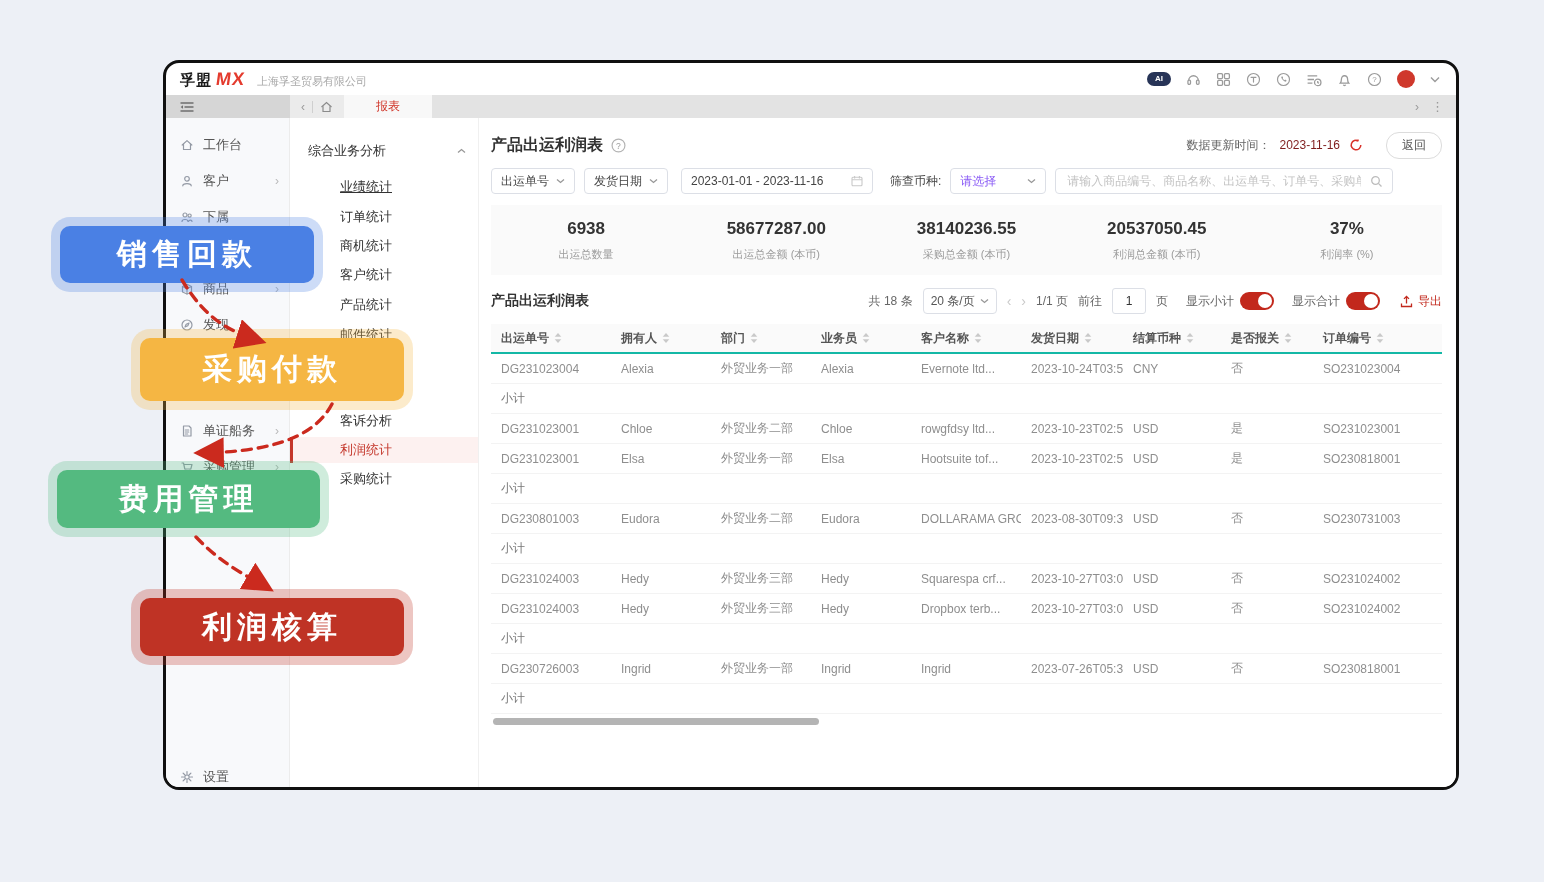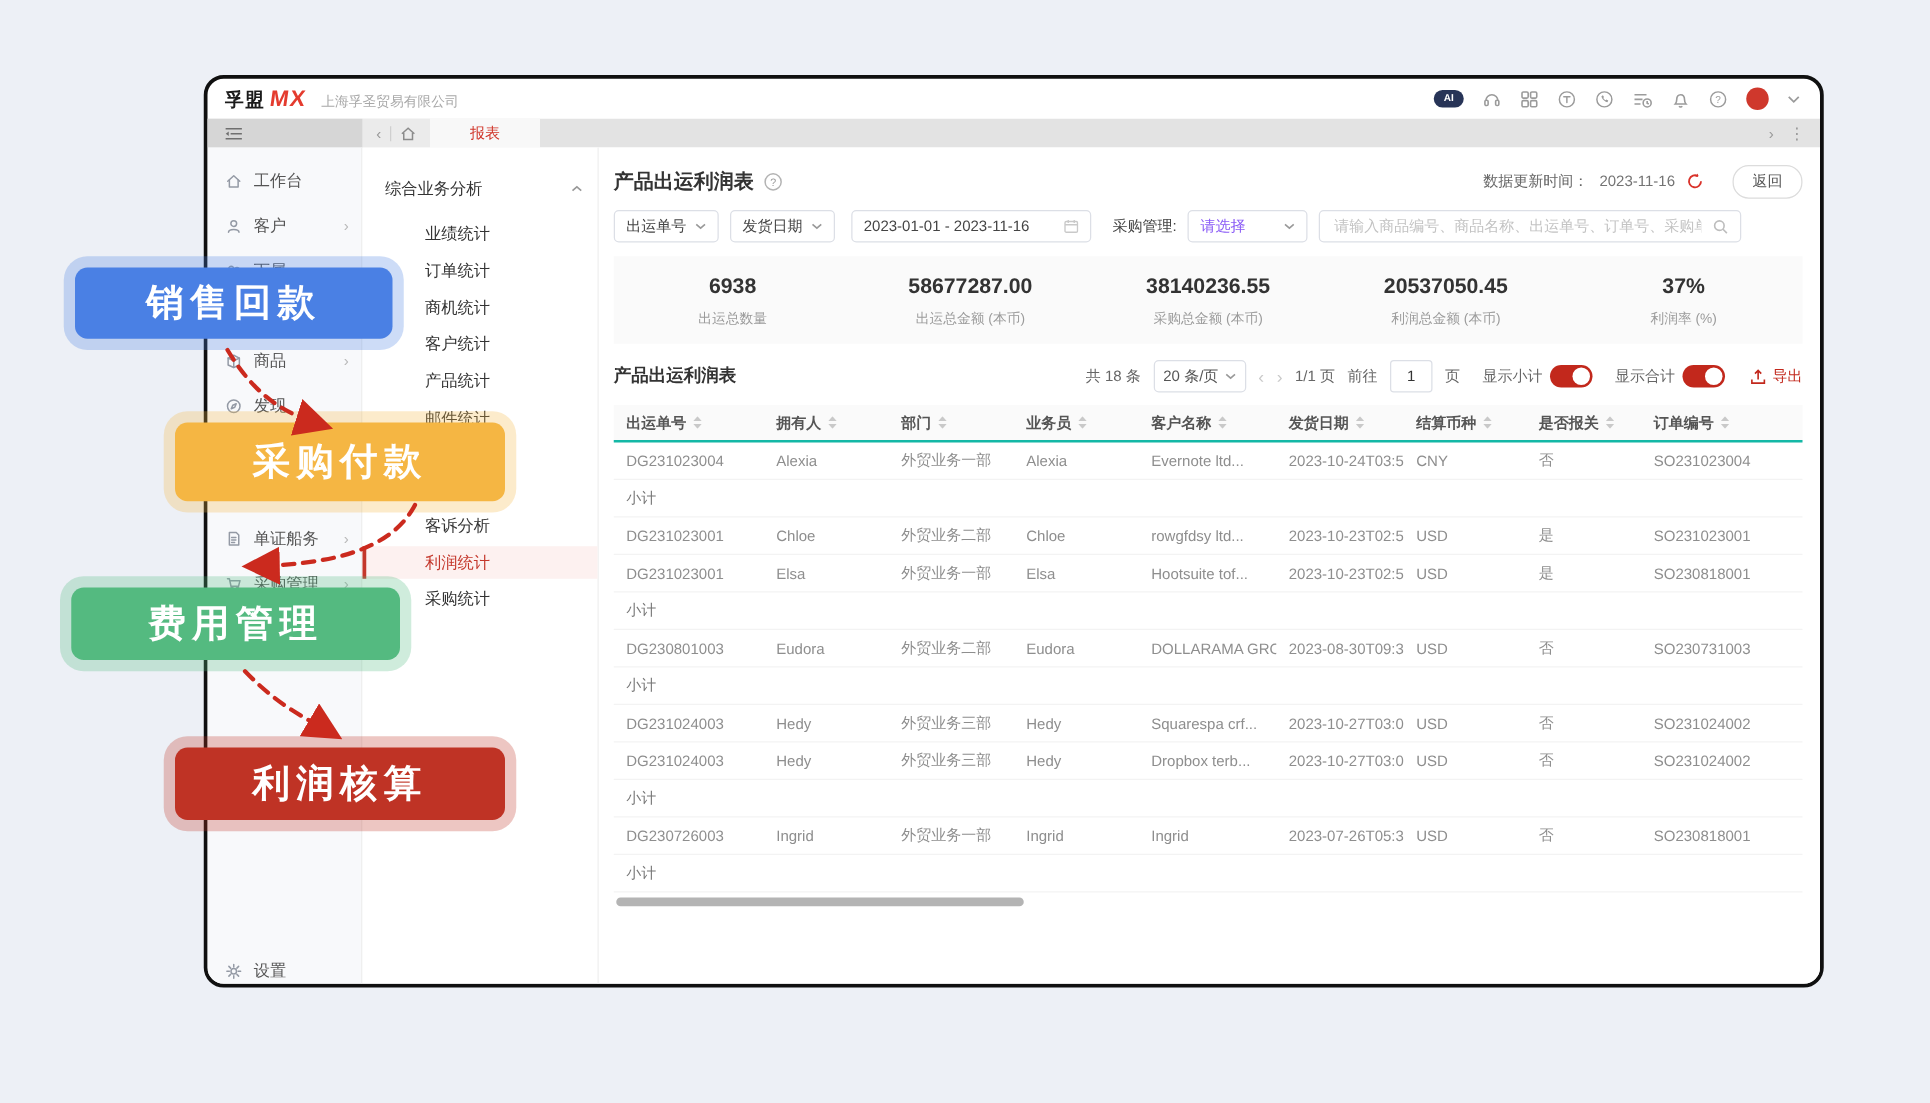--- a/index.html
+++ b/index.html
@@ -249,21 +249,21 @@
 
     <div class="submenu" id="submenu">
       <div class="sub-header">
         <span>综合业务分析</span>
         <span class="caret">
             <svg width="9" height="6" viewBox="0 0 9 6" fill="none" stroke="#999" stroke-width="1.3">
               <path d="M1 4.5 4.5 1.5 8 4.5"></path>
             </svg>
           </span>
       </div>
-    <div class="sub-item" style="top: 56px;">业绩统计</div>
+    <div class="sub-item" style="top: 56px; text-decoration: underline;">业绩统计</div>
         <div class="sub-item" style="top: 86px;">订单统计</div>
         <div class="sub-item" style="top: 115px;">商机统计</div>
         <div class="sub-item" style="top: 144px;">客户统计</div>
         <div class="sub-item" style="top: 174px;">产品统计</div>
         <div class="sub-item" style="top: 204px;">邮件统计</div>
         <div class="sub-item" style="top: 290px;">客诉分析</div>
         <div class="sub-item active" style="top: 319px;">利润统计</div>
         <div class="sub-item" style="top: 348px;">采购统计</div>
       </div>
 
@@ -271,21 +271,21 @@
       <div class="main-header">
         <span class="page-title">产品出运利润表</span>
         <span class="q-icon">
             <svg width="15" height="15" viewBox="0 0 14 14" fill="none">
               <circle cx="7" cy="7" r="6" stroke="#b3b3b3" stroke-width="1.1"></circle>
               <text x="7" y="9.8" font-size="8" fill="#9a9a9a" text-anchor="middle" font-family="inherit">?</text>
             </svg>
           </span>
         <div class="mh-right">
           <span>数据更新时间：</span>
-          <span style="color:#737373;">2023-11-16</span>
+          <span style="color:#7f1d1d;">2023-11-16</span>
           <span>
               <svg width="14" height="14" viewBox="0 0 14 14" fill="none" stroke="#d9322a" stroke-width="1.5">
                 <path d="M11.8 7A4.8 4.8 0 1 1 9.4 2.9"></path>
                 <path d="M9.3 0.8 9.6 3.2 7.2 3.4" fill="#d9322a" stroke="none"></path>
               </svg>
             </span>
           <span class="back-btn">返回</span>
         </div>
       </div>
 
@@ -304,21 +304,21 @@
         </div>
         <div class="chip date">
           <span>2023-01-01 - 2023-11-16</span>
           <span>
               <svg width="12" height="12" viewBox="0 0 12 12" fill="none" stroke="#c9c9c9" stroke-width="1.1">
                 <rect x="1" y="2.2" width="10" height="8.6" rx="1"></rect>
                 <path d="M1 4.8h10M3.6 1v2.4M8.4 1v2.4"></path>
               </svg>
             </span>
         </div>
-        <span class="cur-label">采购管理:</span>
+        <span class="cur-label">筛查币种:</span>
         <div class="chip" style="width:96px;justify-content:space-between;">
           <span class="ph">请选择</span>
           <svg width="9" height="6" viewBox="0 0 9 6" fill="none" stroke="#999" stroke-width="1.3">
               <path d="M1 1.5 4.5 4.5 8 1.5"></path>
             </svg>
         </div>
         <div class="chip search-box">
           <input placeholder="请输入商品编号、商品名称、出运单号、订单号、采购单号" style="">
           <span>
               <svg width="13" height="13" viewBox="0 0 13 13" fill="none" stroke="#bdbdbd" stroke-width="1.3">
@@ -589,21 +589,21 @@
             </div>
           </div>
         <div class="hscroll">
           <div class="hthumb"></div>
         </div>
       </div>
     </div>
   </div>
 </div>
 
-<div class="float-label" id="lbl0" style="left: 60px; top: 214px; width: 254px; height: 57px; background: rgb(74, 128, 228); box-shadow: rgba(74, 128, 228, 0.28) 0px 0px 0px 9px;">销售回款</div>
+<div class="float-label" id="lbl0" style="left: 60px; top: 226px; width: 254px; height: 57px; background: rgb(74, 128, 228); box-shadow: rgba(74, 128, 228, 0.28) 0px 0px 0px 9px;">销售回款</div>
 <div class="float-label" id="lbl1" style="left: 140px; top: 338px; width: 264px; height: 63px; background: rgb(245, 182, 67); box-shadow: rgba(245, 182, 67, 0.28) 0px 0px 0px 9px;">采购付款</div>
 <div class="float-label" id="lbl2" style="left: 57px; top: 470px; width: 263px; height: 58px; background: rgb(84, 186, 128); box-shadow: rgba(84, 186, 128, 0.28) 0px 0px 0px 9px;">费用管理</div>
 <div class="float-label" id="lbl3" style="left: 140px; top: 598px; width: 264px; height: 58px; background: rgb(191, 51, 37); box-shadow: rgba(191, 51, 37, 0.28) 0px 0px 0px 9px;">利润核算</div>
 
 <svg class="arrows" width="1544" height="882" viewBox="0 0 1544 882">
   <defs>
     <marker id="ah" markerWidth="9" markerHeight="9" refX="7" refY="4.5" orient="auto">
       <path d="M0 0 L9 4.5 L0 9 Z" id="ahp" fill="#cb2a1e"></path>
     </marker>
   </defs>

